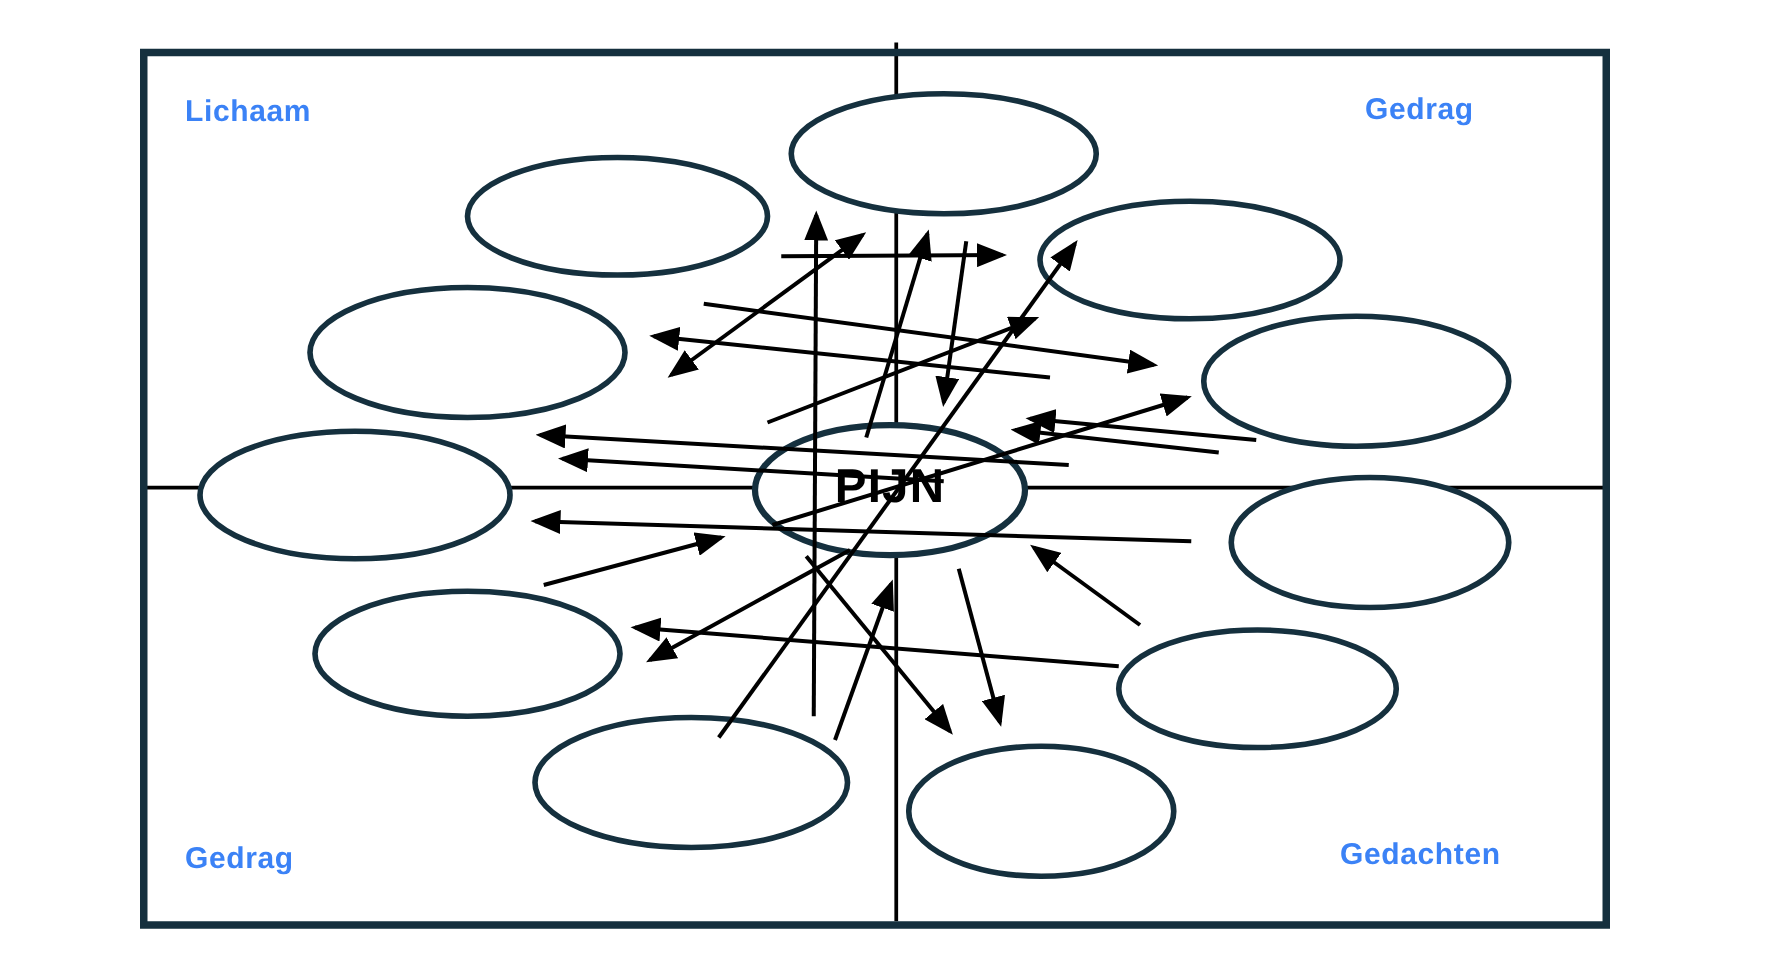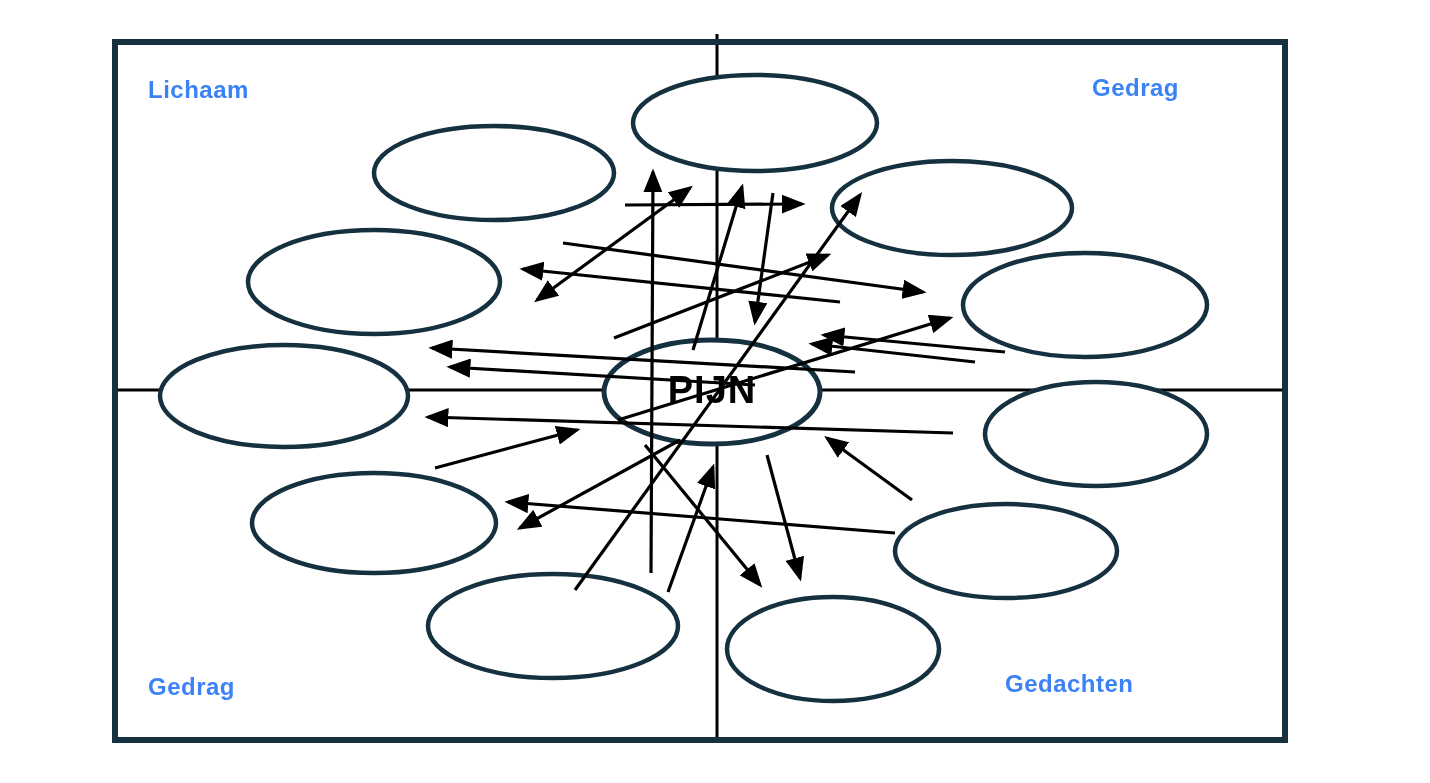--- a/index.html
+++ b/index.html
@@ -75,16 +75,16 @@
       <line x1="435" y1="468" x2="577" y2="430" stroke="#000000" stroke-width="3.2" marker-end="url(#ah)"></line>
       <line x1="668" y1="592" x2="713" y2="467" stroke="#000000" stroke-width="3.2" marker-end="url(#ah)"></line>
       <line x1="645" y1="445" x2="760" y2="585" stroke="#000000" stroke-width="3.2" marker-end="url(#ah)"></line>
       <line x1="767" y1="455" x2="800" y2="578" stroke="#000000" stroke-width="3.2" marker-end="url(#ah)"></line>
       <line x1="575" y1="590" x2="860" y2="195" stroke="#000000" stroke-width="3.2" marker-end="url(#ah)"></line>
     </svg>
 
   <div class="qlabel" style="left: 148px; top: 90px;">Lichaam</div>
   <div class="qlabel" style="left: 1092px; top: 88px;">Gedrag</div>
   <div class="qlabel" style="left: 148px; top: 687px;">Gedrag</div>
-  <div class="qlabel" style="left: 1005px; top: 684px;">Gedachten</div>
+  <div class="qlabel" style="left: 1072px; top: 684px;">Gedachten</div>
 
   <div class="center-label" id="center-label" style="left: 712px; top: 390px;">PIJN</div>
 </div>
 
 </body></html>

